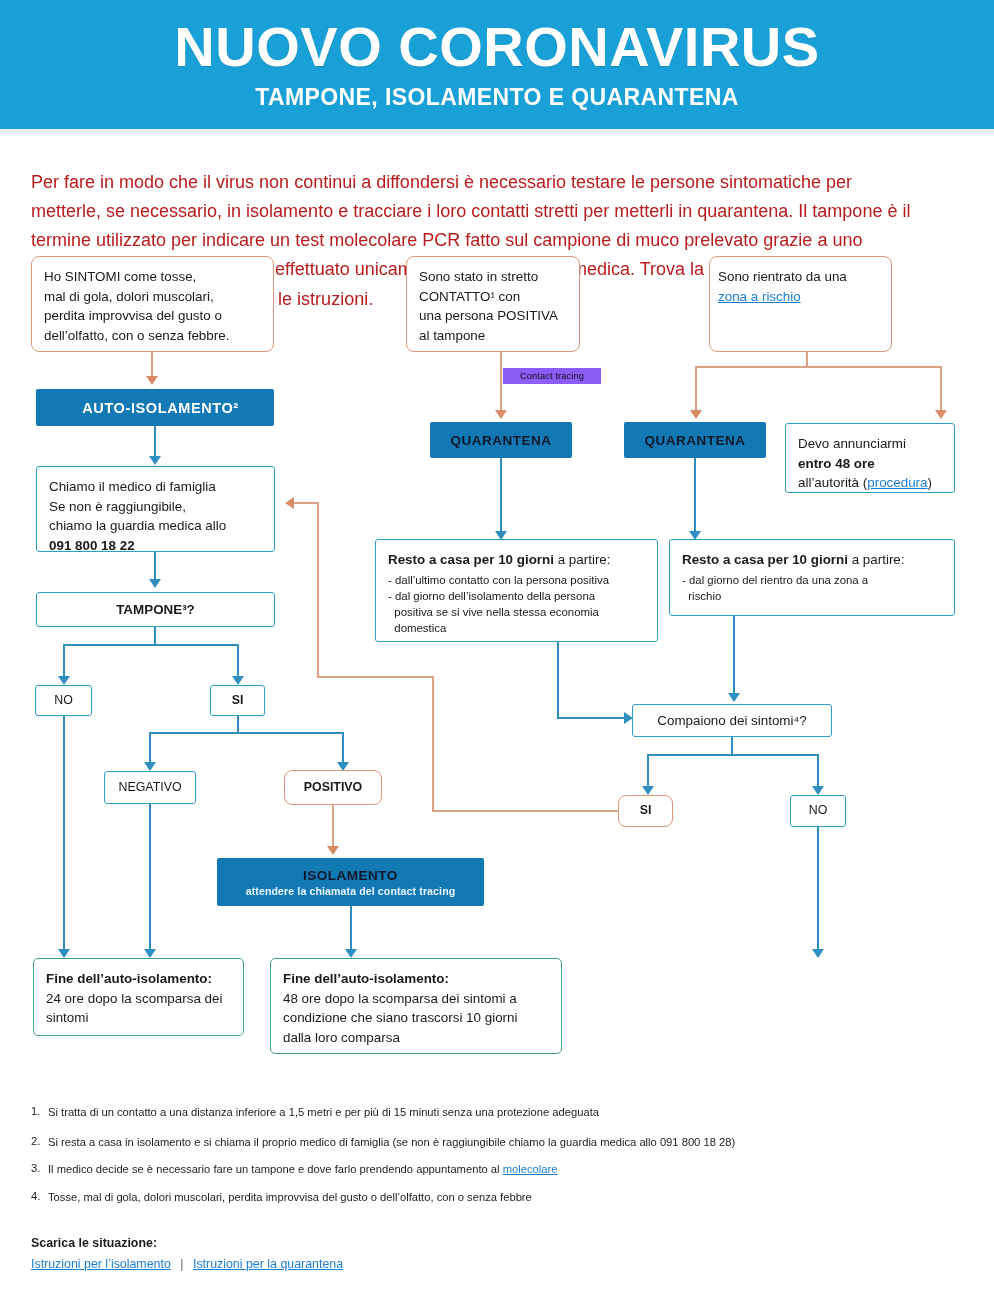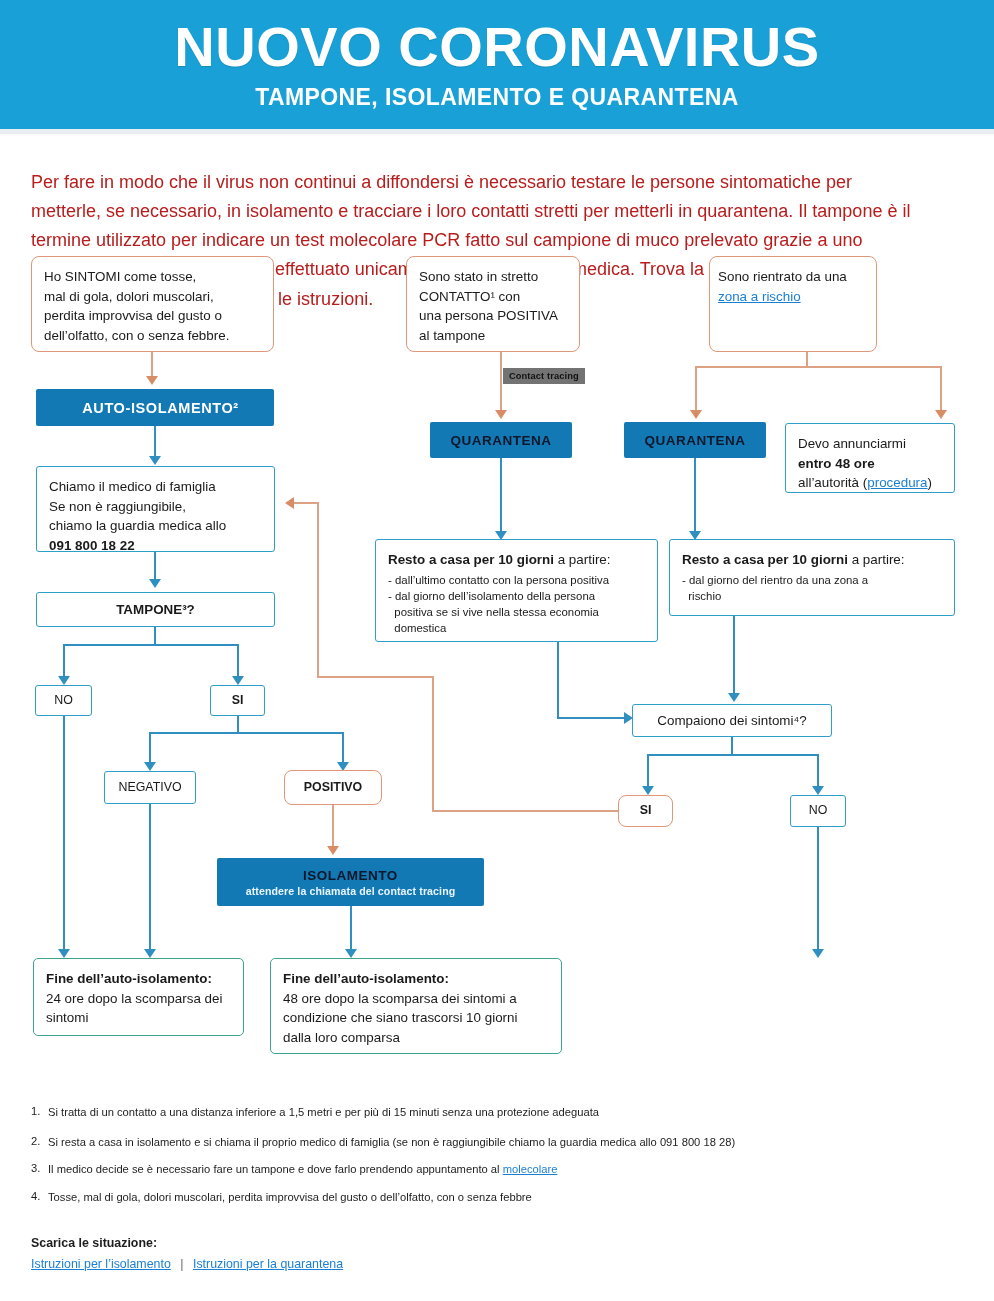--- a/index.html
+++ b/index.html
@@ -30,22 +30,22 @@
   .t13{font-size:13.4px;line-height:1.47;}
   .t12{font-size:12.4px;line-height:1.45;}
   .t11{font-size:11.4px;line-height:1.42;}
   .b{font-weight:bold;}
   .lnk{color:#1b7fd4;text-decoration:underline;}
 
   .cap-blue{color:#ffffff;font-weight:bold;font-size:14.5px;letter-spacing:.6px;margin-left:11px;}
   .cap-blue-sm{color:#0f172a;font-weight:bold;font-size:13.5px;letter-spacing:.5px;}
   .cap-sub{color:#eaf6ff;font-weight:bold;font-size:10.6px;letter-spacing:.1px;margin-top:2px;}
 
-  .tag-yellow{position:absolute;background:#737373;color:#121212;font-size:9.3px;font-weight:bold;
-              padding:3px 6px;letter-spacing:.1px;}
+  .tag-yellow{position:absolute;background:#8b5cf6;color:#121212;font-size:9.3px;font-weight:normal;
+              padding:3px 17px;letter-spacing:.1px;}
 
   
   .ln{position:absolute;background:#2f8fc0;}
   .ln-o{position:absolute;background:#dda183;}
   .ar{position:absolute;width:0;height:0;border-left:6px solid transparent;border-right:6px solid transparent;}
   .ar-d{border-top:9px solid #2f8fc0;}
   .ar-d-o{border-top:9px solid #d98d66;}
   .ar-l{position:absolute;width:0;height:0;border-top:6px solid transparent;border-bottom:6px solid transparent;
         border-right:9px solid #d98d66;}
   .ar-r{position:absolute;width:0;height:0;border-top:6px solid transparent;border-bottom:6px solid transparent;
@@ -77,21 +77,21 @@
     <div>dell’olfatto, con o senza febbre.</div>
   </div>
 
   <div class="box bx-orange pad t13" style="left:406px;top:256px;width:174px;height:96px;">
     <div>Sono stato in stretto</div>
     <div>CONTATTO¹ con</div>
     <div>una persona POSITIVA</div>
     <div>al tampone</div>
   </div>
 
-  <div class="box bx-orange pad t13" style="left:709px;top:256px;width:168px;height:96px;padding-left:8px;">
+  <div class="box bx-orange pad t13" style="left:709px;top:256px;width:183px;height:96px;padding-left:8px;">
     <div>Sono rientrato da una</div>
     <div class="lnk">zona a rischio</div>
   </div>
 
   <div class="ln-o" style="left:151px;top:352px;width:1.6px;height:26px;"></div>
   <div class="ar ar-d-o" style="left:146px;top:376px;"></div>
 
   <div class="ln-o" style="left:500px;top:352px;width:1.6px;height:60px;"></div>
   <div class="ar ar-d-o" style="left:495px;top:410px;"></div>
   <div class="tag-yellow" style="left:503px;top:368px;">Contact tracing</div>

